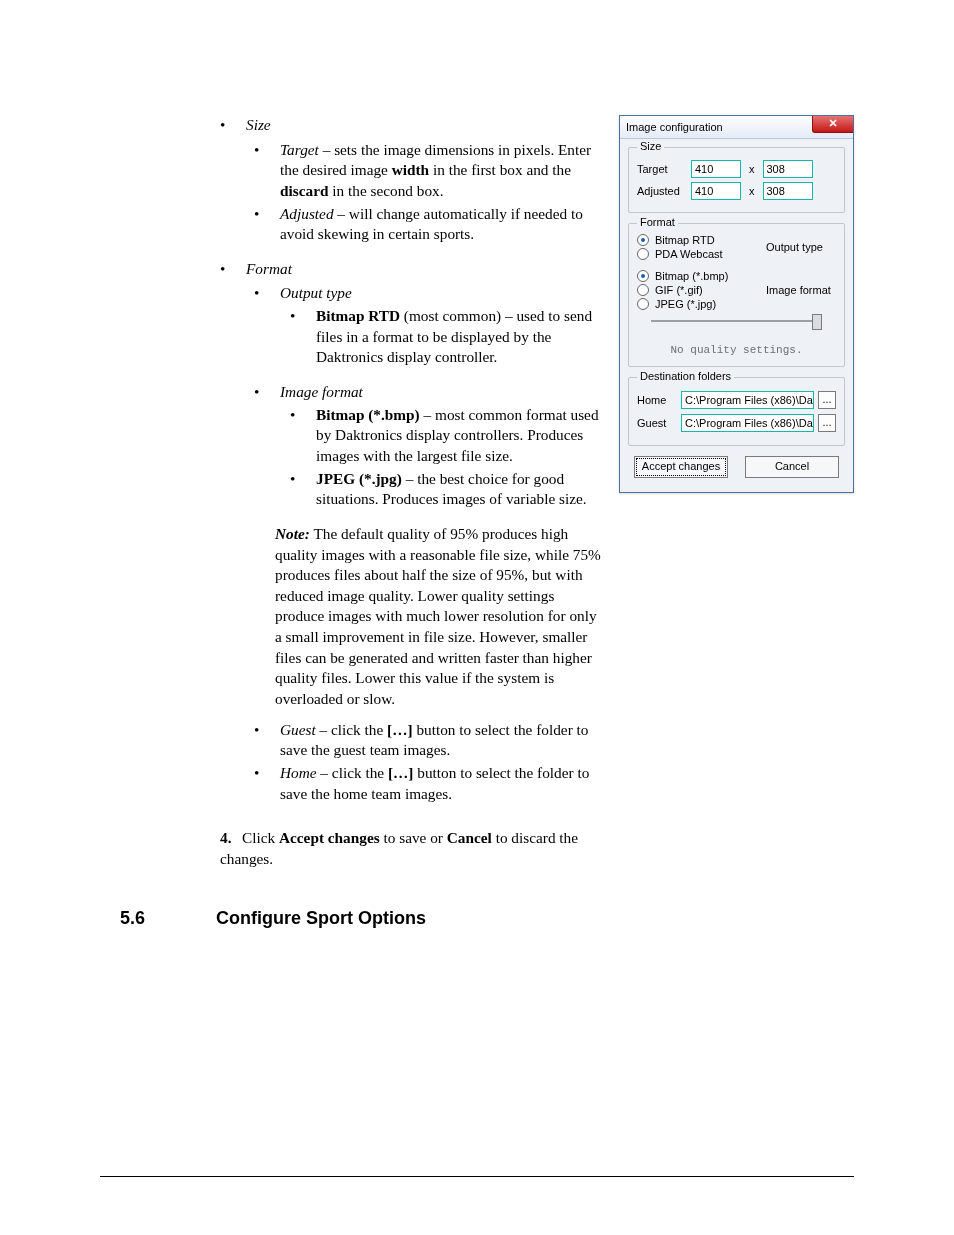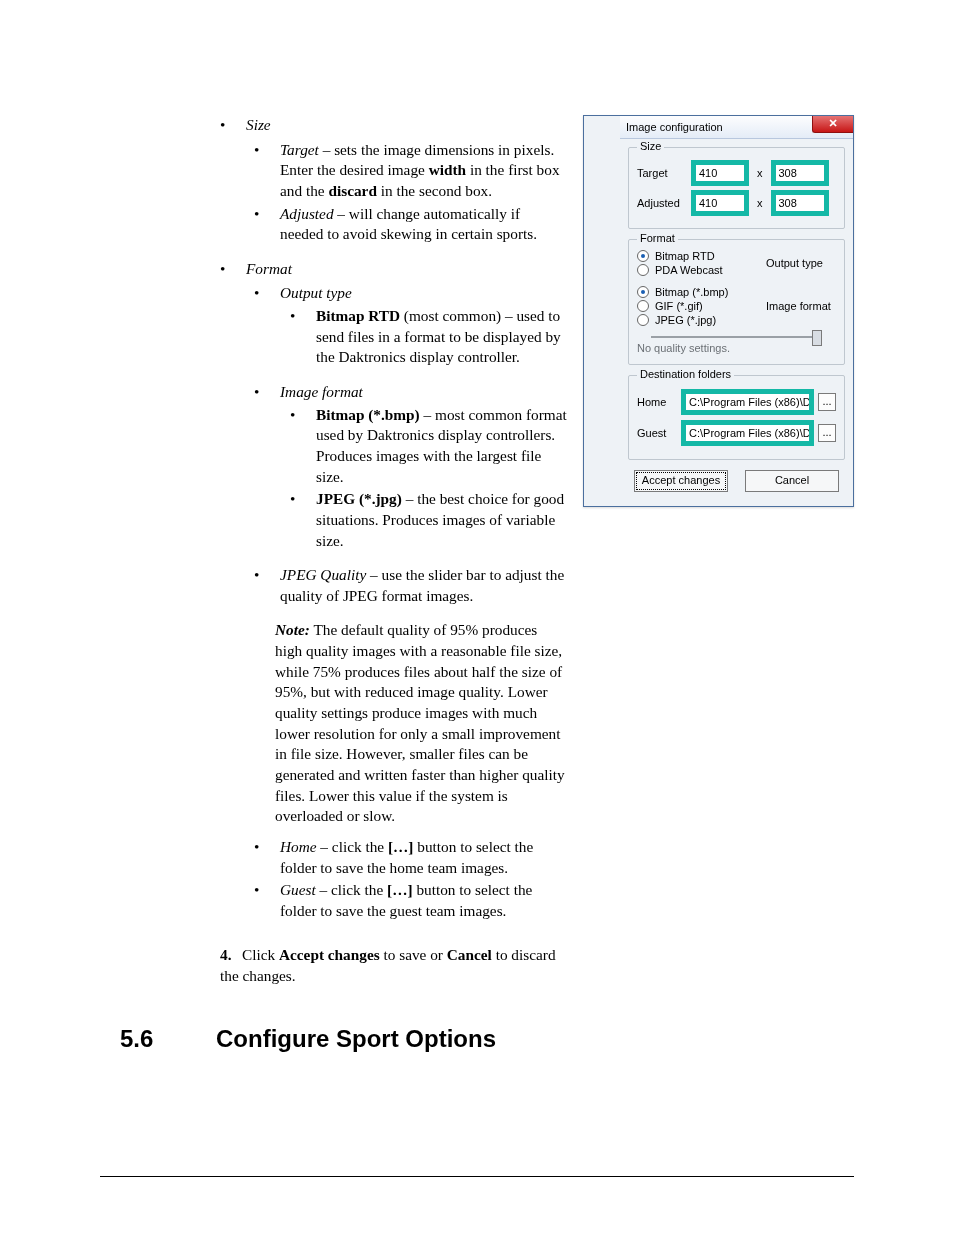--- a/index.html
+++ b/index.html
@@ -40,21 +40,21 @@
   .num { font-weight: bold; display: inline-block; width: 22px; }
   .ord-item { margin-left: 100px; margin-top: 24px; }
 
   em { font-style: italic; }
   b  { font-weight: bold; }
 
   .section-h {
     margin-top: 36px;
     font-family: Arial, Helvetica, sans-serif;
     font-weight: bold;
-    font-size: 24px;
+    font-size: 18px;
   }
   .section-h .num56 { display:inline-block; width: 96px; }
 
   hr.footer-rule {
     position: absolute;
     left: 100px; right: 100px; bottom: 50px;
     border: none; border-top: 1px solid #000;
   }
 
   
@@ -64,21 +64,20 @@
   }
 
   
   .dlg {
     width: 233px;
     font-family: "Segoe UI", Tahoma, Arial, sans-serif;
     font-size: 11px;
     border: 1px solid #4b6f9e;
     background: #eef2f6;
     box-shadow: 0 1px 2px rgba(0,0,0,.15);
-    padding-left: 36px;
   }
   .dlg-titlebar {
     height: 22px;
     background: linear-gradient(#fdfdfe, #e4ecf7);
     border-bottom: 1px solid #b8c7de;
     position: relative;
     padding: 0 6px;
     line-height: 22px;
     color: #000;
   }
@@ -102,21 +101,21 @@
   }
   .gbox > .glegend {
     position: absolute; top: -8px; left: 8px;
     background: #eef2f6;
     padding: 0 3px;
     font-size: 11px;
   }
   .size-row { display:flex; align-items:center; margin: 4px 0; }
   .size-row .lbl { width: 54px; }
   .size-row .tx, .folder-row .tx {
-    border: 5px solid #14b8a6; background:#fff; height:16px;
+    border: 1px solid #14b8a6; background:#fff; height:16px;
     padding: 0 3px; line-height:16px;
   }
   .size-row .tx { width: 42px; }
   .size-row .x { margin: 0 8px; }
   .radio { display:flex; align-items:center; margin: 2px 0; }
   .radio .dot {
     width: 10px; height:10px; border:1px solid #666; border-radius:50%;
     margin-right: 6px; display:inline-flex; align-items:center; justify-content:center;
     background:#fff;
   }
@@ -127,21 +126,21 @@
   .radio-col { flex:1; }
   .side-label { width:70px; text-align:left; align-self:center; }
   .slider {
     margin: 8px auto 4px; width: 86%; height: 2px; background:#9aa0a6;
     position: relative;
   }
   .slider .thumb {
     position:absolute; right:0; top:-6px; width:8px; height:14px;
     background:#d8dde3; border:1px solid #7a7a7a;
   }
-  .noq { text-align:left; color:#6b7075; margin: 4px 0 2px; }
+  .noq { text-align:center; color:#6b7075; margin: 22px 0 2px; font-family: Liberation Mono, monospace; }
   .folder-row { display:flex; align-items:center; margin: 5px 0; }
   .folder-row .lbl { width:44px; }
   .folder-row .tx { flex:1; overflow:hidden; white-space:nowrap; }
   .dots {
     width:16px; height:16px; line-height:14px; text-align:center;
     border:1px solid #7a7a7a; background:#fdfdfd; margin-left:4px;
   }
   .btn-row { display:flex; justify-content:space-between; padding: 0 6px 4px; }
   .wbtn {
     min-width: 92px; height: 20px; line-height:18px; text-align:center;
@@ -262,34 +261,31 @@
     <div class="lvl1 bull lvl-block"><em>Format</em></div>
     <div class="lvl2 bull"><em>Output type</em></div>
     <div class="lvl3 bull"><b>Bitmap RTD</b><span> (most common) – used to send files in a format to be displayed by the Daktronics display controller.</span></div>
 
     <div class="lvl2 bull lvl-block"><em>Image format</em></div>
     <div class="lvl3 bull"><b>Bitmap (*.bmp)</b><span> – most common format used by Daktronics display controllers. Produces images with the largest file size.</span></div>
     <div class="lvl3 bull"><b>JPEG (*.jpg)</b><span> – the best choice for good situations. Produces images of variable size.</span></div>
 
     <div class="clr"></div>
 
-    <div class="lvl2 bull lvl-block">
-      <em>JPEG Quality</em><span> – use the slider bar to adjust the quality of JPEG format images.</span>
-    </div>
 
     <div class="para-spaced">
       <b><em>Note:</em></b><span> The default quality of 95% produces high quality images with a reasonable file size, while 75% produces files about half the size of 95%, but with reduced image quality. Lower quality settings produce images with much lower resolution for only a small improvement in file size. However, smaller files can be generated and written faster than higher quality files. Lower this value if the system is overloaded or slow.</span>
     </div>
 
     <div style="height:10px"></div>
     <div class="lvl2 bull">
+      <em>Guest</em><span> – click the </span><b>[…]</b><span> button to select the folder to save the guest team images.</span>
+    </div>
+    <div class="lvl2 bull">
       <em>Home</em><span> – click the </span><b>[…]</b><span> button to select the folder to save the home team images.</span>
-    </div>
-    <div class="lvl2 bull">
-      <em>Guest</em><span> – click the </span><b>[…]</b><span> button to select the folder to save the guest team images.</span>
     </div>
 
     <div class="ord-item">
       <span class="num">4.</span><span>Click </span><b>Accept changes</b><span> to save or </span><b>Cancel</b><span> to discard the changes.</span>
     </div>
 
     <div class="section-h">
       <span class="num56">5.6</span><span>Configure Sport Options</span>
     </div>
 

